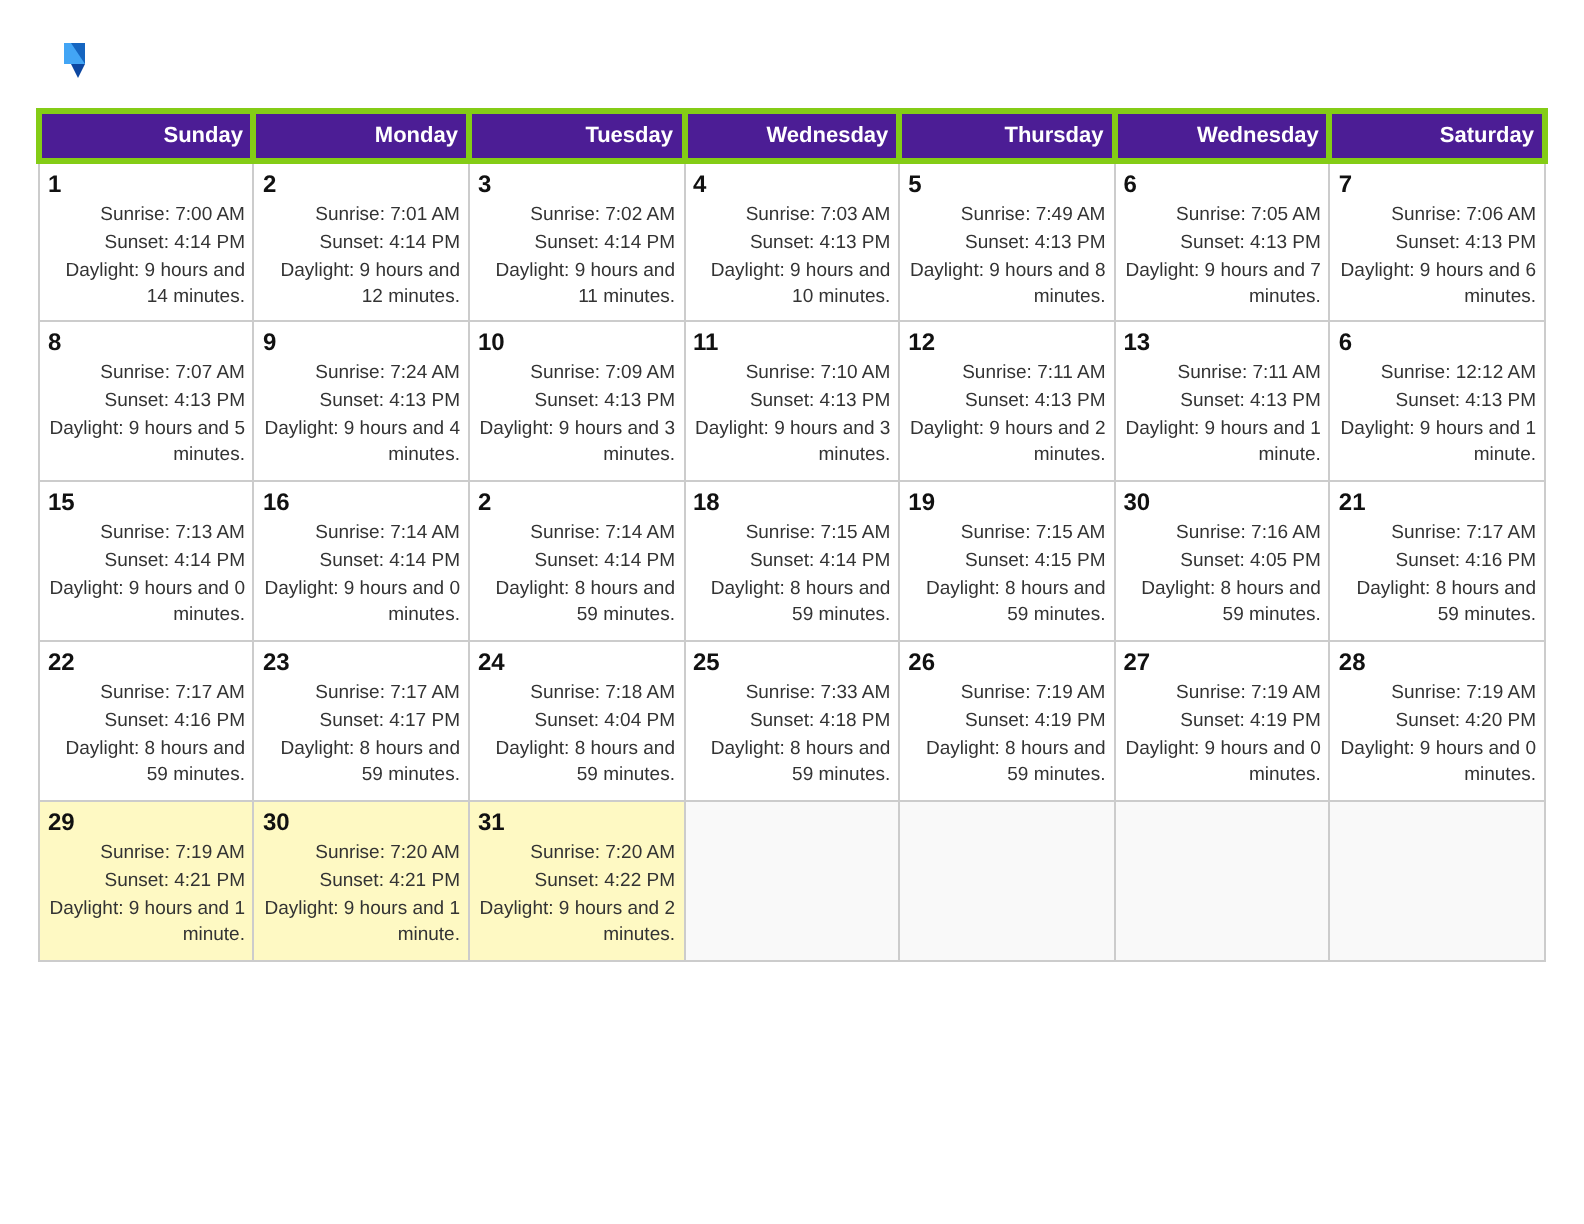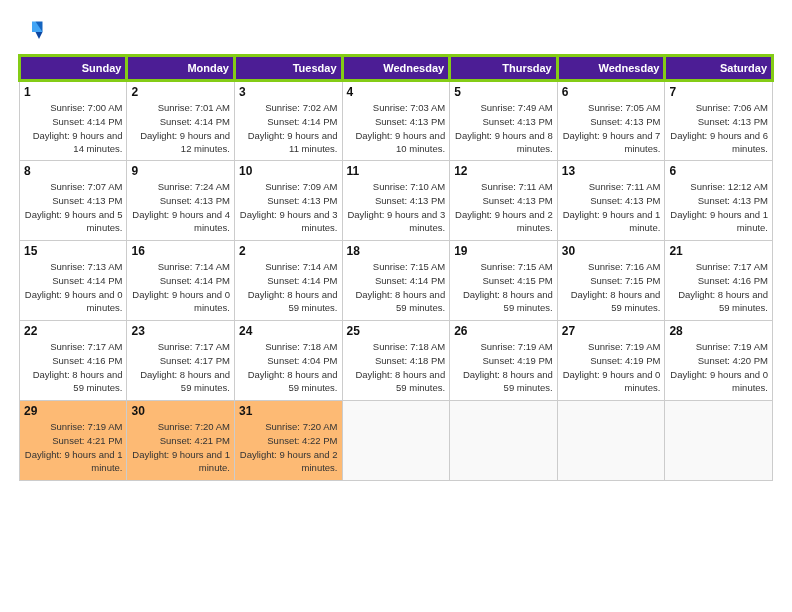--- a/index.html
+++ b/index.html
@@ -61,21 +61,21 @@
     }
     .calendar td {
       border: 1px solid #ccc;
       vertical-align: top;
       padding: 3px 4px;
       width: 108px;
       height: 80px;
       background: #fff;
     }
     .calendar tr:last-child td {
-      background: #fdba74;
+      background: #fef9c3;
     }
     .day-number {
       font-size: 12px;
       font-weight: bold;
       color: #111;
       display: block;
       margin-bottom: 2px;
     }
     .day-info {
       font-size: 9.5px;
@@ -256,21 +256,21 @@
           <td>
             <span class="day-number">19</span>
             <div class="day-info">Sunrise: 7:15 AM
 Sunset: 4:15 PM
 Daylight: 8 hours
 and 59 minutes.</div>
           </td>
           <td>
             <span class="day-number">30</span>
             <div class="day-info">Sunrise: 7:16 AM
-Sunset: 7:15 PM
+Sunset: 4:05 PM
 Daylight: 8 hours
 and 59 minutes.</div>
           </td>
           <td>
             <span class="day-number">21</span>
             <div class="day-info">Sunrise: 7:17 AM
 Sunset: 4:16 PM
 Daylight: 8 hours
 and 59 minutes.</div>
           </td>
@@ -292,21 +292,21 @@
           </td>
           <td>
             <span class="day-number">24</span>
             <div class="day-info">Sunrise: 7:18 AM
 Sunset: 4:04 PM
 Daylight: 8 hours
 and 59 minutes.</div>
           </td>
           <td>
             <span class="day-number">25</span>
-            <div class="day-info">Sunrise: 7:18 AM
+            <div class="day-info">Sunrise: 7:33 AM
 Sunset: 4:18 PM
 Daylight: 8 hours
 and 59 minutes.</div>
           </td>
           <td>
             <span class="day-number">26</span>
             <div class="day-info">Sunrise: 7:19 AM
 Sunset: 4:19 PM
 Daylight: 8 hours
 and 59 minutes.</div>

